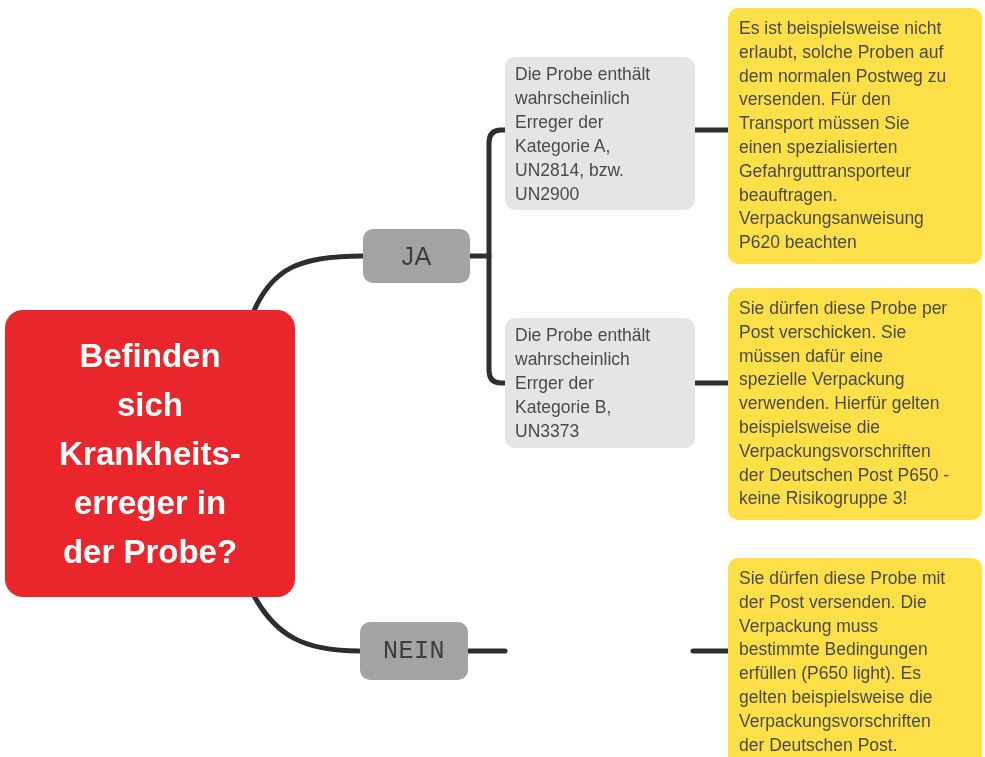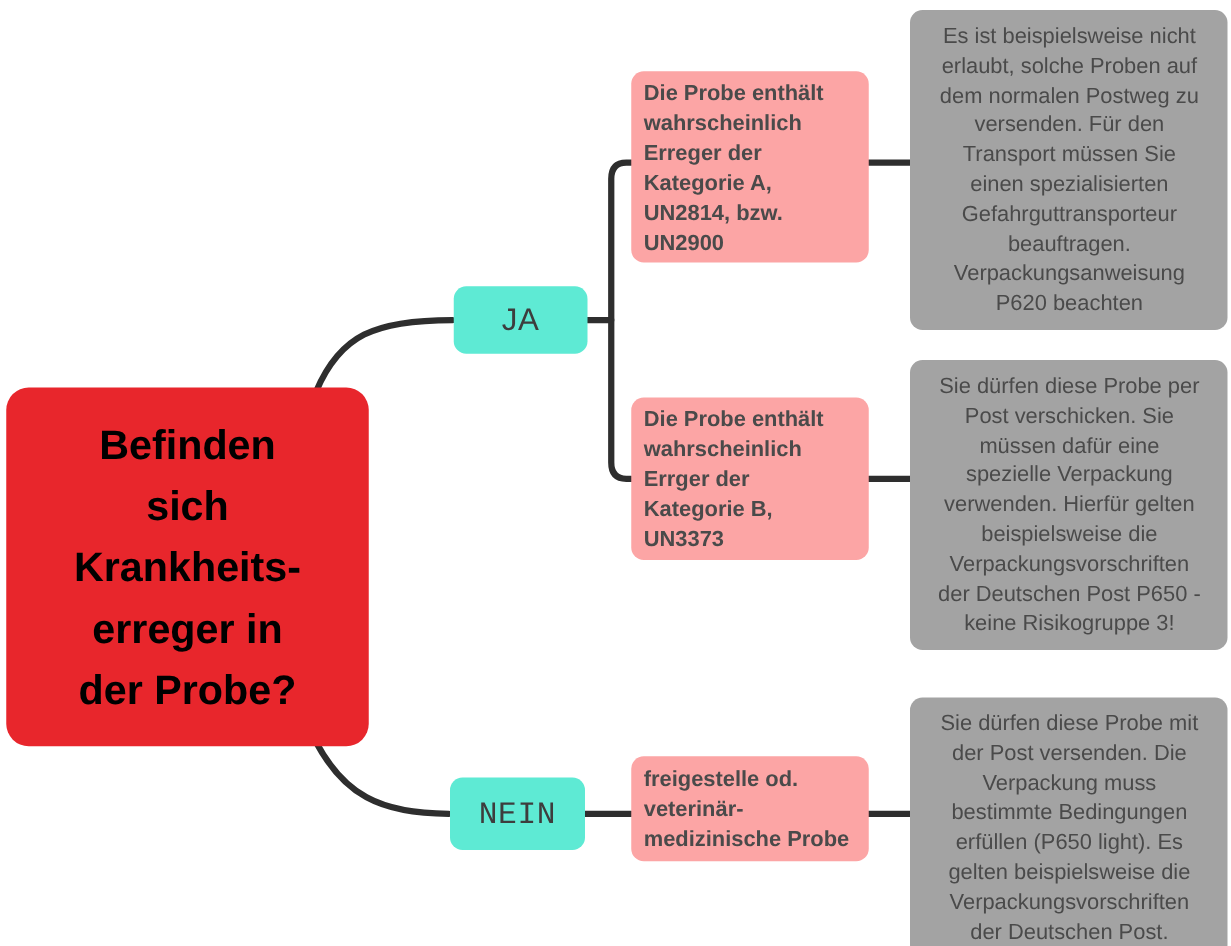--- a/index.html
+++ b/index.html
@@ -27,67 +27,65 @@
     position: absolute;
     box-sizing: border-box;
     white-space: pre-line;
   }
   .root-node {
     left: 5px;
     top: 310px;
     width: 290px;
     height: 287px;
     background: #e8262c;
-    color: #000000;
+    color: #ffffff;
     border-radius: 18px;
     font-size: 33px;
     font-weight: bold;
     line-height: 49px;
     text-align: center;
     display: flex;
     align-items: center;
     justify-content: center;
   }
   .branch-node {
-    background: #5eead4;
+    background: #a3a3a3;
     color: #3d3d3d;
     border-radius: 10px;
     font-size: 25px;
     display: flex;
     align-items: center;
     justify-content: center;
     letter-spacing: 0.5px;
   }
   .branch-ja   { left: 363px; top: 229px; width: 107px; height: 54px; }
   .branch-nein { left: 360px; top: 622px; width: 108px; height: 58px; font-family: Liberation Mono, monospace; }
   .cond-node {
-    background: #fca5a5;
+    background: #e5e5e5;
     color: #4a4a4a;
     border-radius: 10px;
     font-size: 17.5px;
     line-height: 24px;
     display: flex;
     align-items: center;
     padding-left: 10px;
     width: 190px;
-    font-weight: bold;
   }
   .cond-a    { left: 505px; top: 57px;  height: 153px; }
   .cond-b    { left: 505px; top: 318px; height: 130px; }
   .cond-frei { left: 505px; top: 605px; height: 84px; }
   .outcome-node {
-    background: #a3a3a3;
+    background: #fde047;
     color: #4a4a4a;
     border-radius: 10px;
     font-size: 17.5px;
     line-height: 23.8px;
     padding: 9px 10px 9px 11px;
     left: 728px;
     width: 254px;
-    text-align: center;
   }
   .outcome-a    { top: 8px; }
   .outcome-b    { top: 288px; }
   .outcome-nein { top: 558px; }
 </style>
 </head>
 <body>
 
 <div id="stage">
 
@@ -128,23 +126,20 @@
 Kategorie A,
 UN2814, bzw.
 UN2900</div>
 
   <div class="node cond-node cond-b">Die Probe enthält
 wahrscheinlich
 Errger der
 Kategorie B,
 UN3373</div>
 
-  <div class="node cond-node cond-frei">freigestelle od.
-veterinär-
-medizinische Probe</div>
 
   <div class="node outcome-node outcome-a">Es ist beispielsweise nicht
 erlaubt, solche Proben auf
 dem normalen Postweg zu
 versenden. Für den
 Transport müssen Sie
 einen spezialisierten
 Gefahrguttransporteur
 beauftragen.
 Verpackungsanweisung

